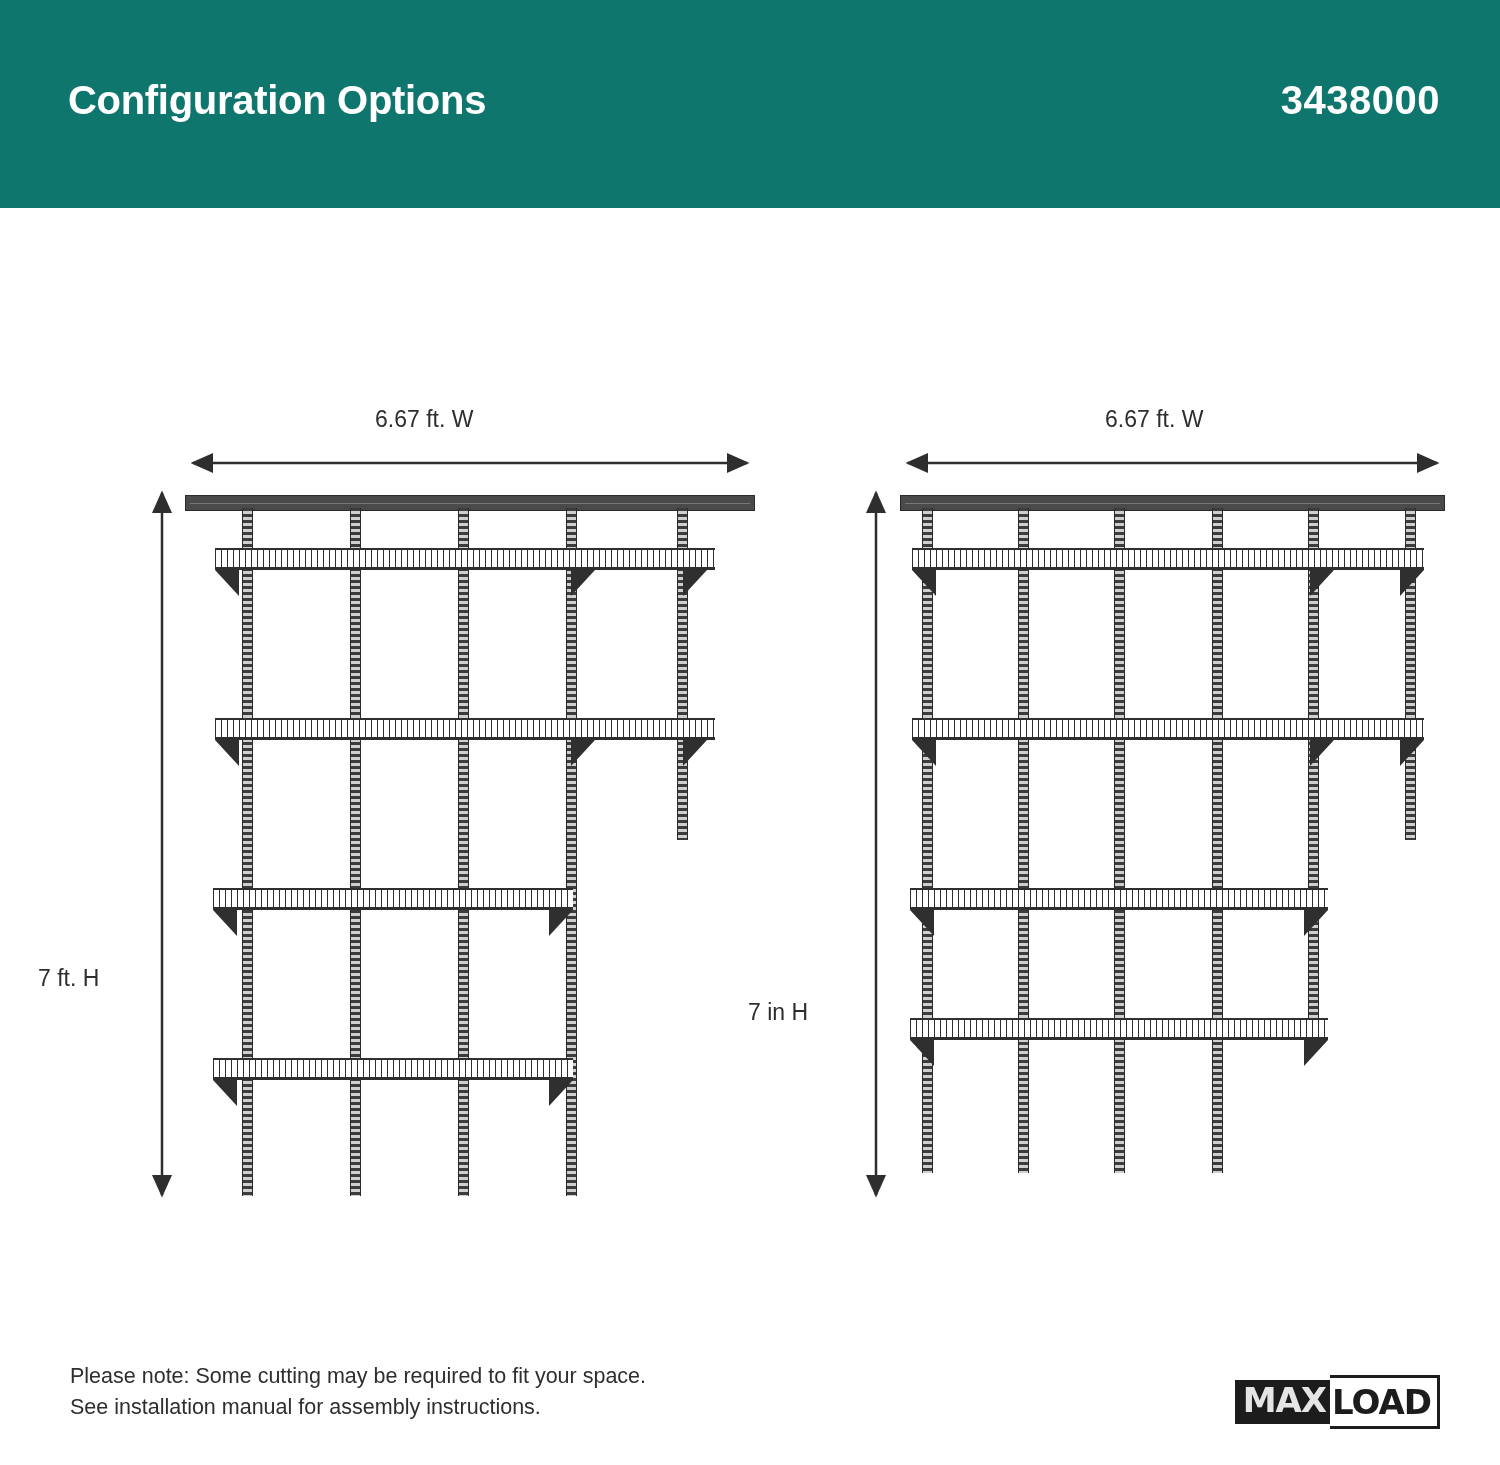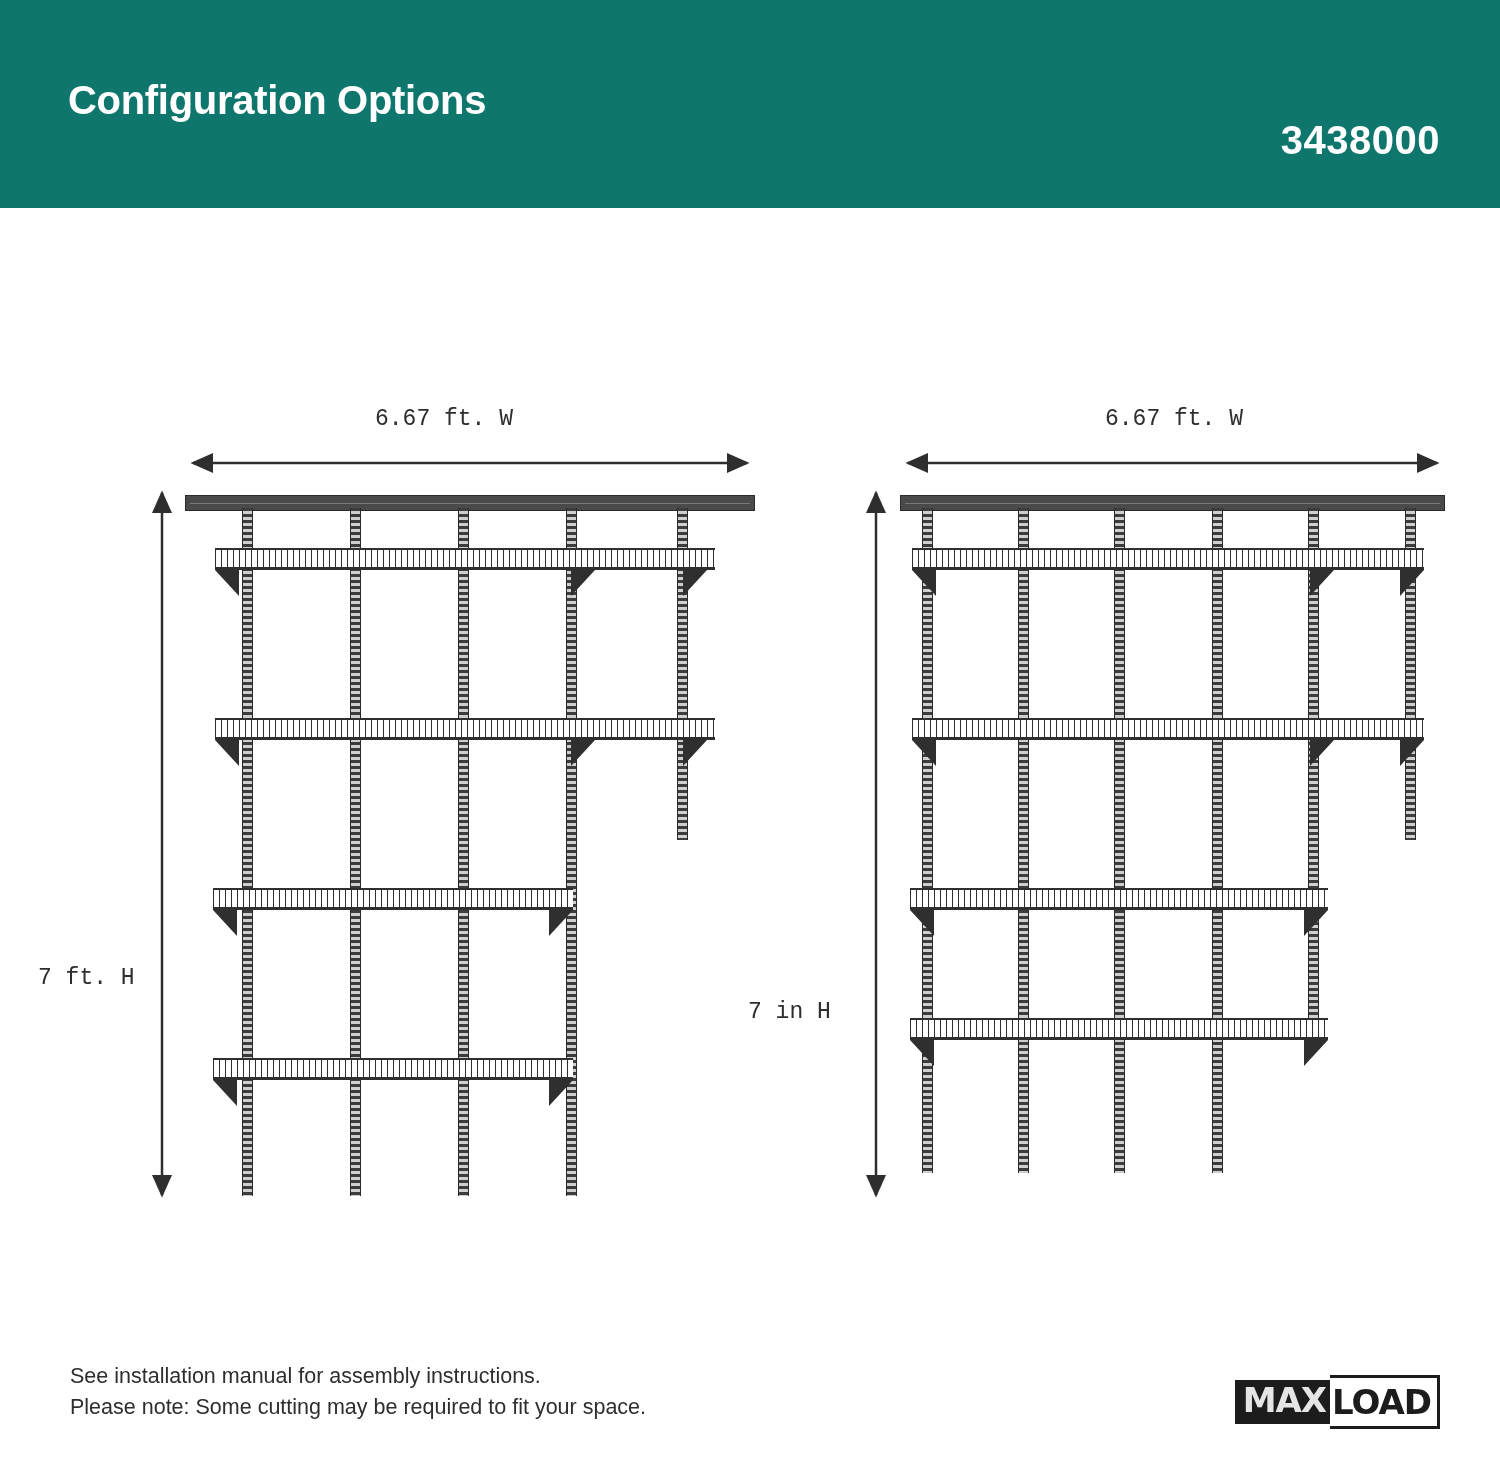--- a/index.html
+++ b/index.html
@@ -37,32 +37,30 @@
     letter-spacing: -0.3px;
   }
   .header-sku {
     position: absolute;
     right: 60px;
     top: 78px;
     font-size: 40px;
     font-weight: bold;
     color: #ffffff;
     letter-spacing: 0.5px;
-    margin-top: 40px;
   }
 
   
   .canvas {
     position: absolute;
     left: 0;
     top: 210px;
     width: 1392px;
     height: 1255px;
     background: #ffffff;
-    font-family: Liberation Mono, monospace;
   }
 
   
   .dim-label {
     position: absolute;
     font-size: 23px;
     color: #2e2e2e;
     white-space: nowrap;
   }
 
@@ -279,20 +277,20 @@
 
     <line x1="162" y1="283" x2="162" y2="985" stroke="#2e2e2e" stroke-width="2.5" marker-start="url(#al)" marker-end="url(#ar)"></line>
 
     <line x1="908" y1="253" x2="1437" y2="253" stroke="#2e2e2e" stroke-width="2.5" marker-start="url(#al)" marker-end="url(#ar)"></line>
 
     <line x1="876" y1="283" x2="876" y2="985" stroke="#2e2e2e" stroke-width="2.5" marker-start="url(#al)" marker-end="url(#ar)"></line>
   </svg>
 </div>
 
 <div class="footer-note">
+  <div>Please note: Some cutting may be required to fit your space.</div>
   <div>See installation manual for assembly instructions.</div>
-  <div>Please note: Some cutting may be required to fit your space.</div>
 </div>
 
 <div class="logo">
   <span class="logo-max">MAX</span>
   <span class="logo-load">LOAD</span>
 </div>
 
 </body></html>

